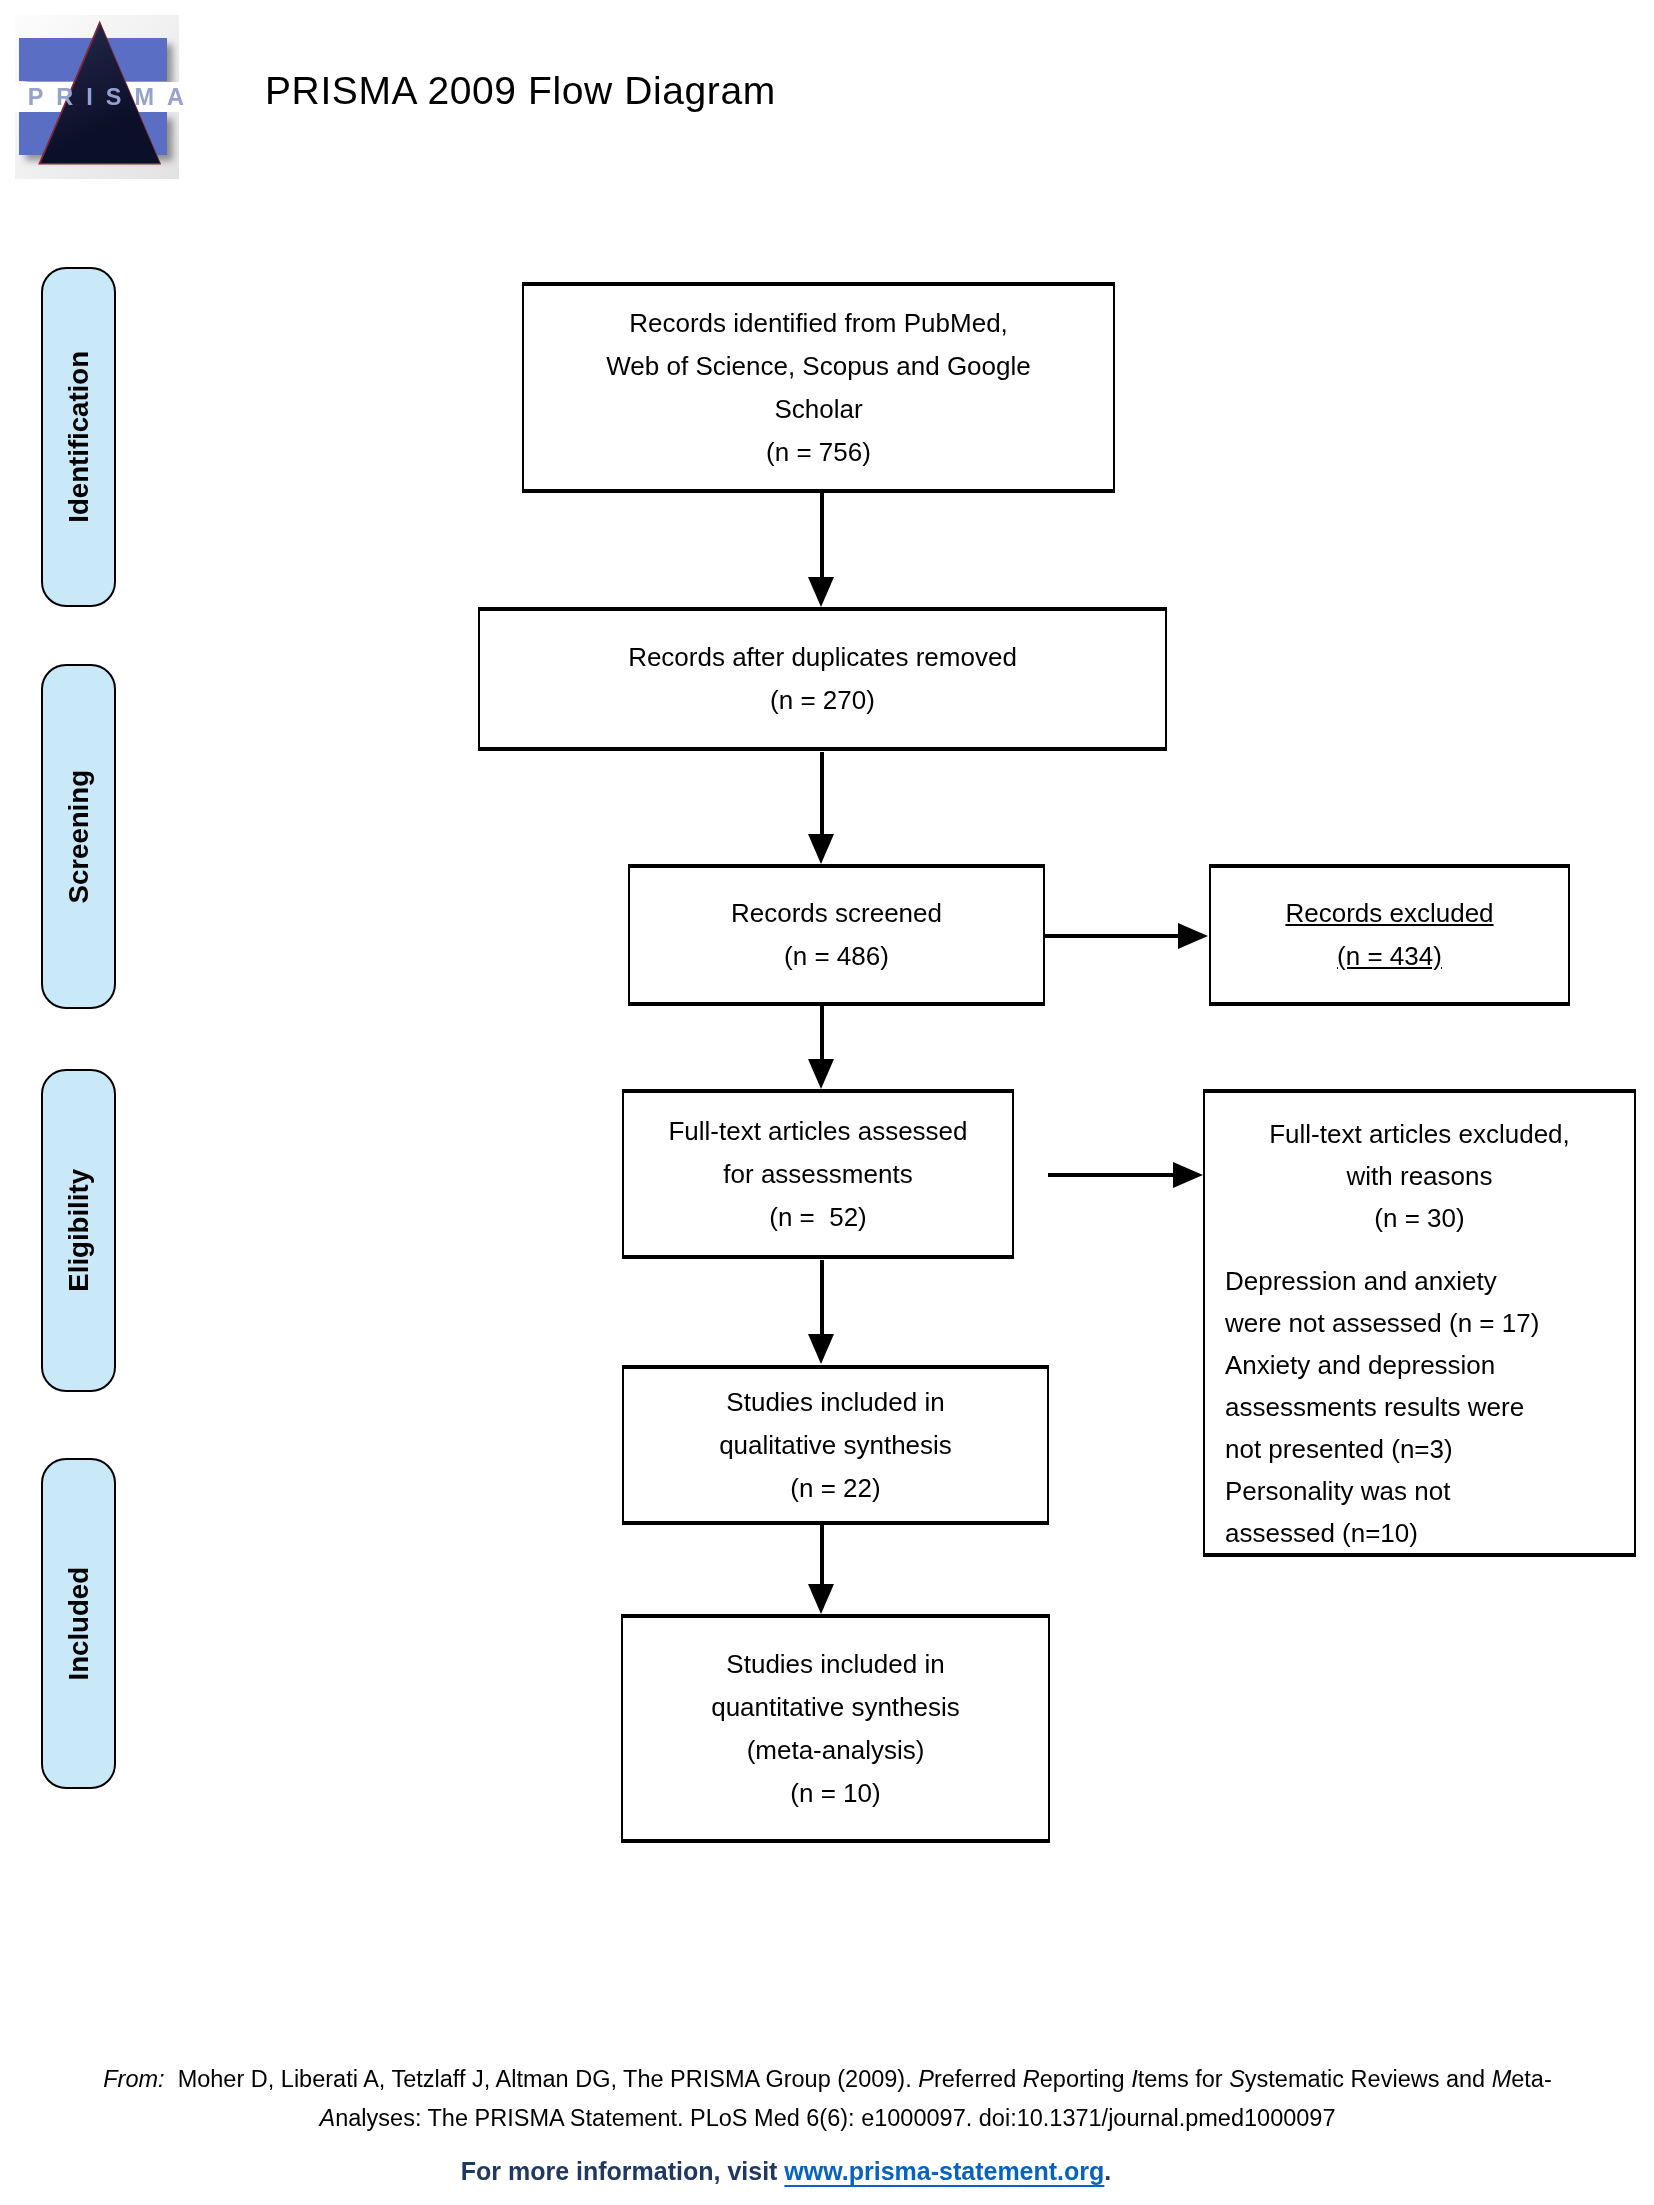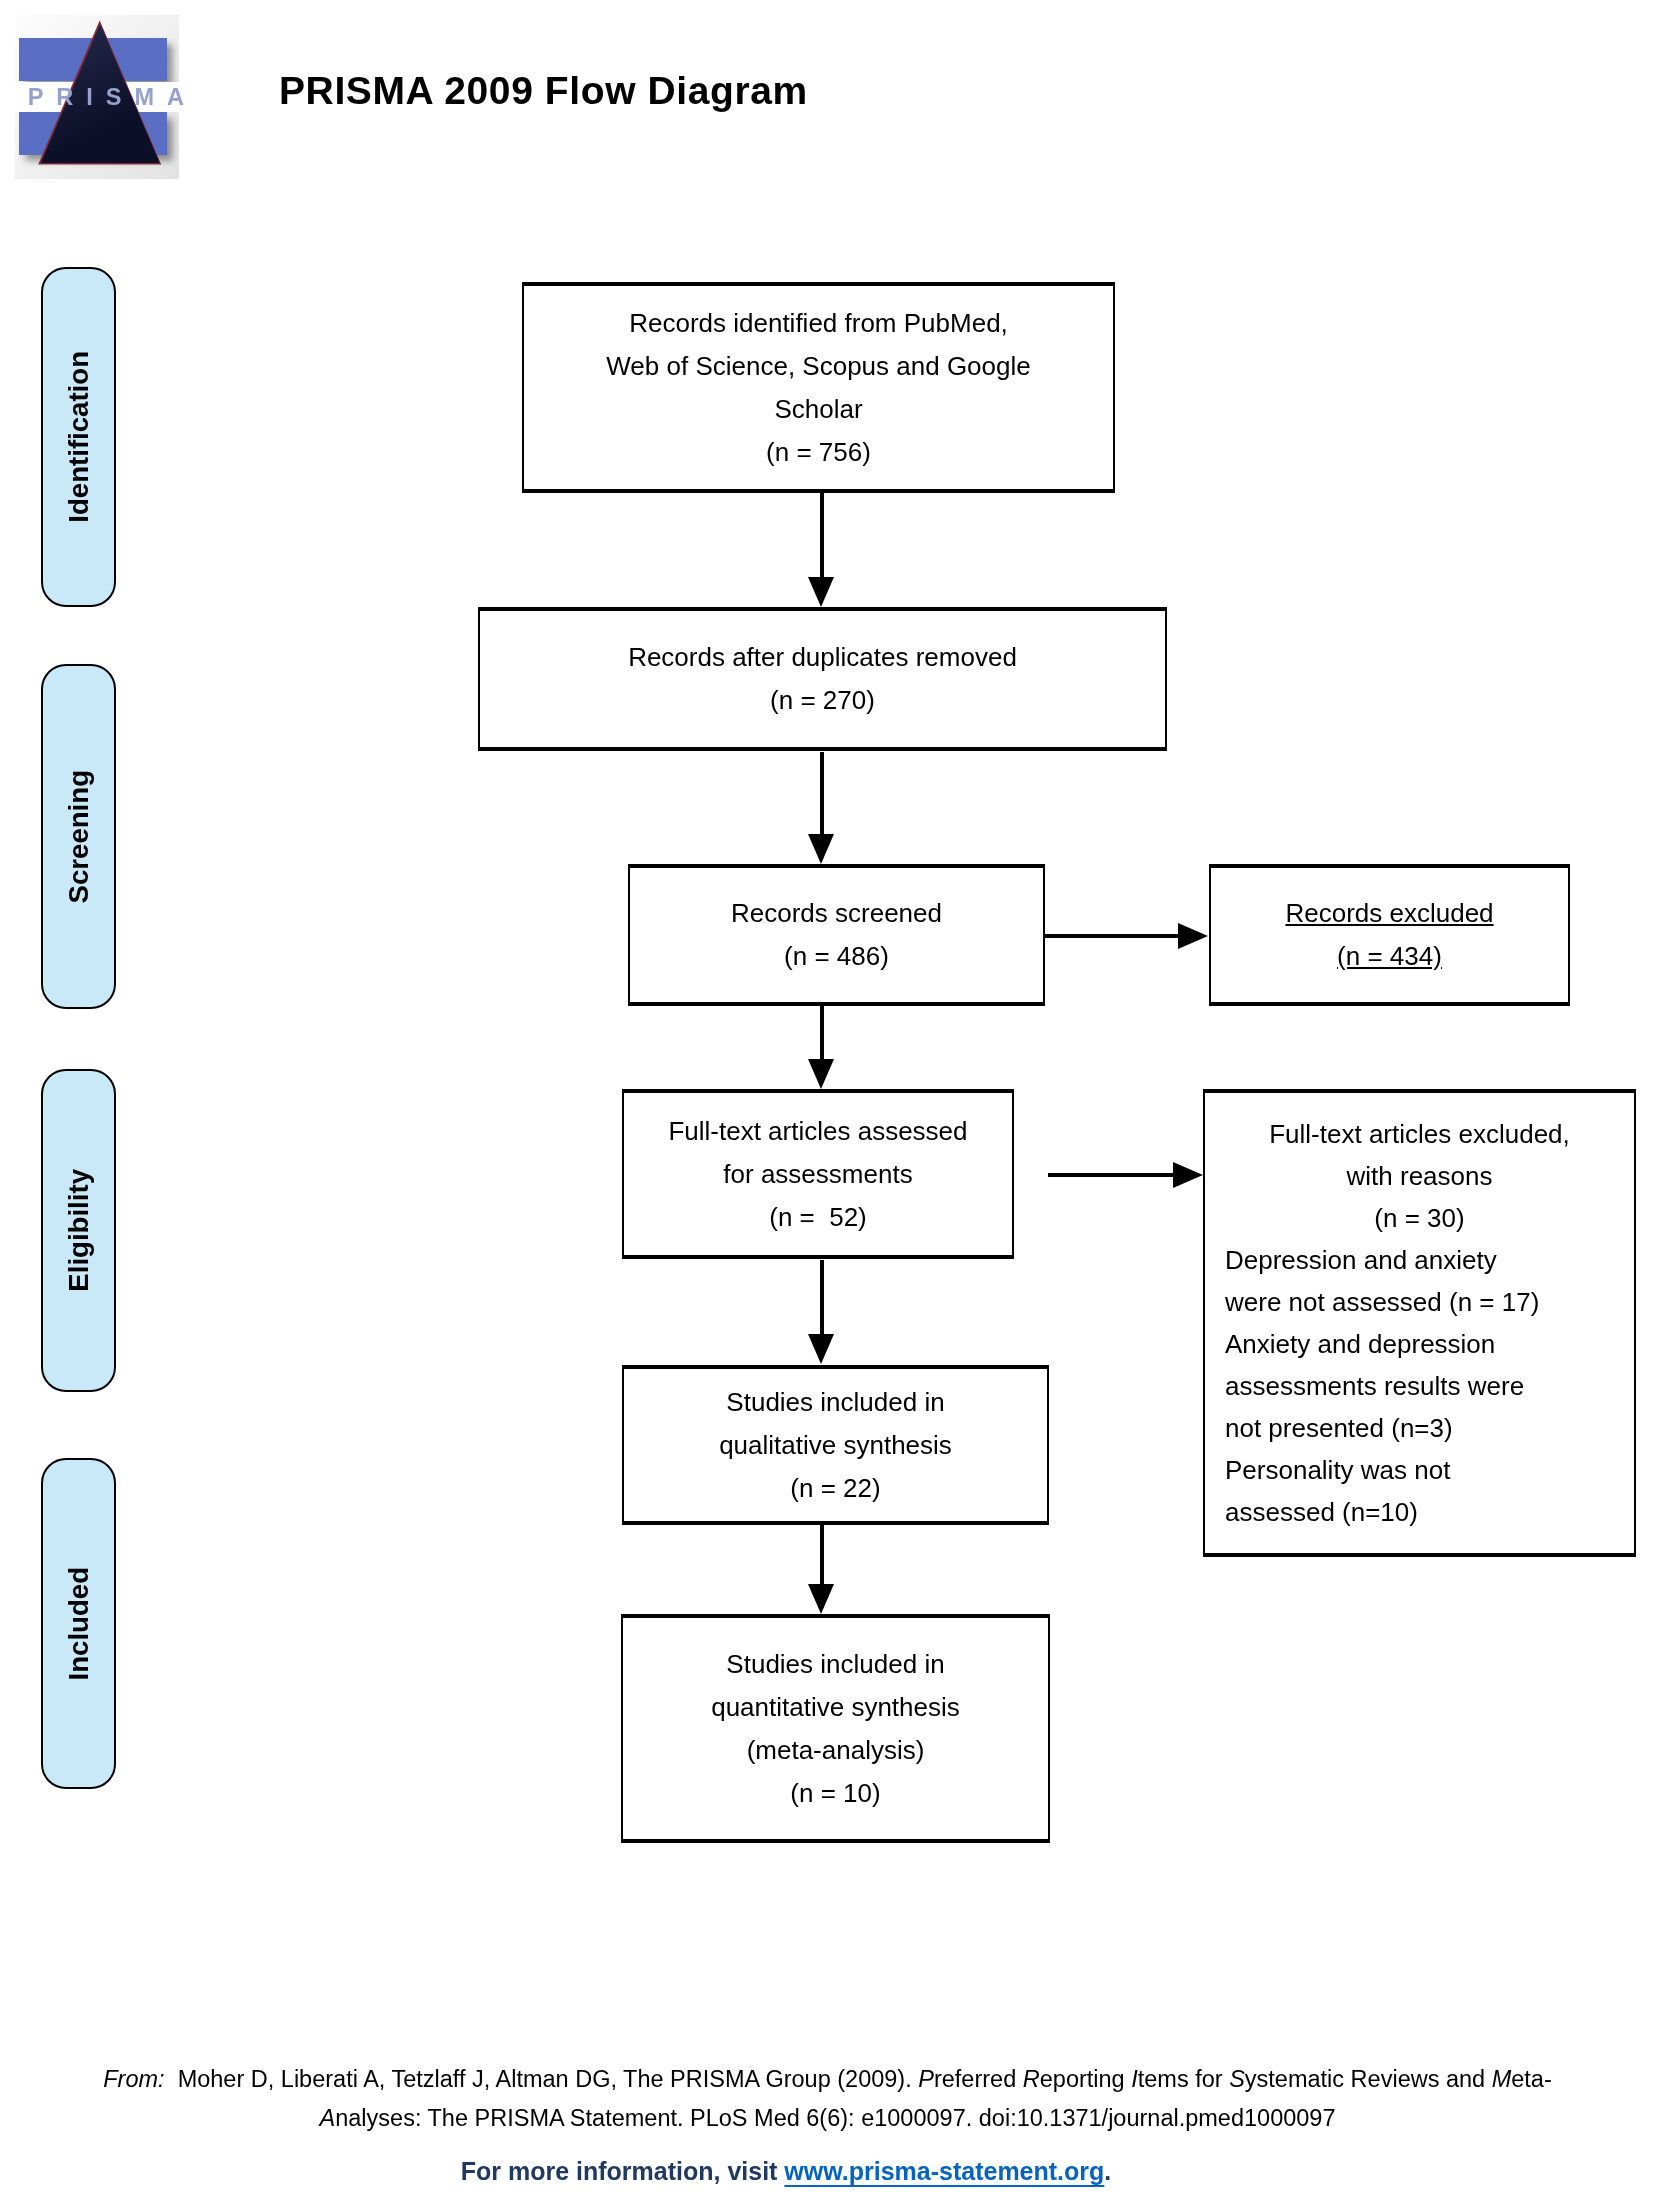--- a/index.html
+++ b/index.html
@@ -22,21 +22,21 @@
         clip-path:polygon(50% 0,0 100%,100% 100%);background:#7e2a38;
         filter:drop-shadow(4.7px 4.7px 5.9px rgba(0,0,0,.45));}
   .logo .tri{position:absolute;left:26px;top:9.4px;width:119px;height:139px;
         clip-path:polygon(50% 0,0 100%,100% 100%);
         background:linear-gradient(155deg,#262b4e 0%,#0c0f28 70%);}
   .logo .word{position:absolute;left:0;top:69px;width:164px;height:27px;
         font-size:23.5px;font-weight:bold;color:#95A2CF;text-align:center;
         letter-spacing:13px;text-indent:13px;line-height:27px;}
 
   
-  .title{position:absolute;left:279px;top:69px;font-size:39px;font-weight:bold;
+  .title{position:absolute;left:265px;top:69px;font-size:39px;font-weight:normal;
          letter-spacing:0.6px;white-space:nowrap;}
 
   
   .stage{position:absolute;left:41px;width:75px;background:var(--sidebar-fill);
          border:2.9px solid var(--stroke);border-radius:25px;box-sizing:border-box;
          display:flex;align-items:center;justify-content:center;}
   .stage span{writing-mode:vertical-rl;transform:rotate(180deg);
          font-size:27.6px;font-weight:bold;white-space:nowrap;}
   .stage.identification{top:267px;height:340px;}
   .stage.screening{top:664px;height:345px;}
@@ -48,21 +48,21 @@
         border-top-width:4.7px;border-bottom-width:4.7px;box-sizing:border-box;
         display:flex;flex-direction:column;justify-content:center;align-items:center;
         font-size:26px;line-height:43px;text-align:center;}
   .fbox .line{white-space:pre;}
   .box-identified{left:522px;top:282px;width:593px;height:211px;}
   .box-dedup{left:478px;top:607px;width:689px;height:144px;}
   .box-screened{left:628px;top:864px;width:417px;height:142px;}
   .box-excluded{left:1209px;top:864px;width:361px;height:142px;text-decoration:underline;}
   .box-fulltext{left:622px;top:1089px;width:392px;height:170px;}
   .box-ft-excluded{left:1203px;top:1089px;width:433px;height:468px;
-        justify-content:flex-start;padding-top:20px;line-height:42px;}
+        justify-content:flex-start;padding-top:20px;line-height:42px;gap:21px;}
   .box-ft-excluded .reasons{align-self:stretch;text-align:left;padding-left:20px;}
   .box-qual{left:622px;top:1365px;width:427px;height:160px;}
   .box-quant{left:621px;top:1614px;width:429px;height:229px;}
 
   
   .shaft-v{position:absolute;width:3.5px;background:var(--stroke);}
   .shaft-h{position:absolute;height:3.5px;background:var(--stroke);}
   .head-down{position:absolute;width:0;height:0;
         border-left:13px solid transparent;border-right:13px solid transparent;
         border-top:30.5px solid var(--stroke);}

